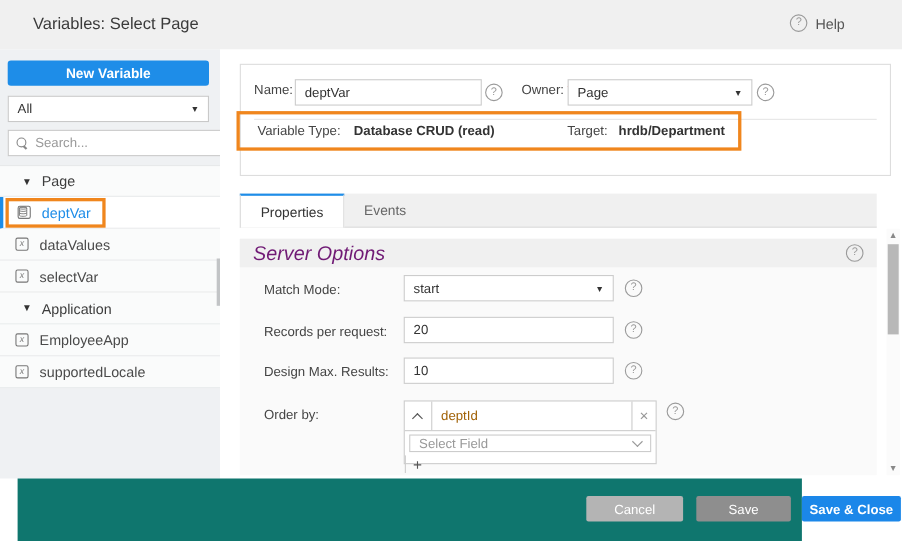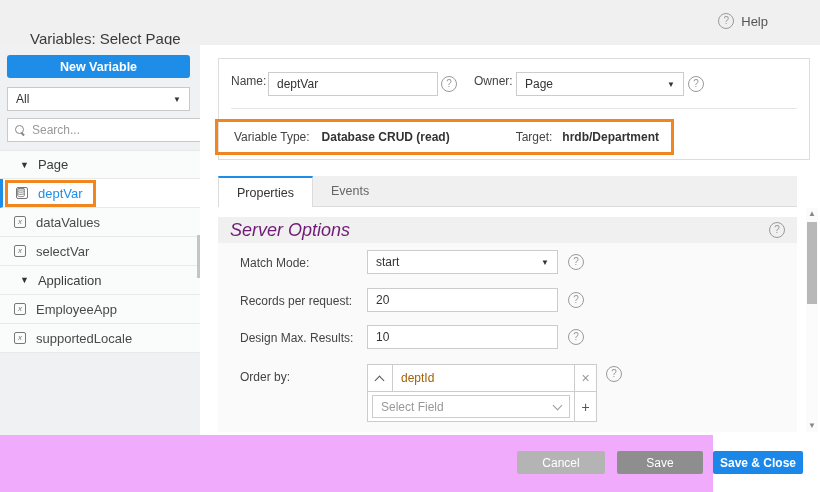--- a/index.html
+++ b/index.html
@@ -3,21 +3,21 @@
 <meta charset="utf-8">
 <style>
   * { margin:0; padding:0; box-sizing:border-box; }
   html,body { background:#fff; }
   #app {
     position:relative; width:820px; height:492px; overflow:hidden;
     font-family:"Liberation Sans", sans-serif; background:#fff; color:#3c3c3c;
   }
   
   .titlebar { position:absolute; left:0; top:0; width:820px; height:45px; background:#f0f0f0; }
-  .titlebar .title { position:absolute; left:30px; top:30px; font-size:15px; color:#3a3a3a; }
+  .titlebar .title { position:absolute; left:30px; top:13px; font-size:15px; color:#3a3a3a; }
   .help-link { position:absolute; right:52px; top:13px; display:flex; align-items:center; gap:7px; cursor:pointer; }
   .help-link .lbl { font-size:13px; color:#555; }
   .qicon {
     display:inline-block; width:16px; height:16px; border:1px solid #9a9a9a; border-radius:50%;
     color:#9a9a9a; font-size:10px; line-height:14px; text-align:center; background:transparent;
   }
   
   .sidebar { position:absolute; left:0; top:45px; width:200px; height:390px; background:#eff1f3; }
   .btn-new {
     position:absolute; left:7px; top:10px; width:183px; height:23px; background:#1e8de8; border:none;
@@ -72,21 +72,21 @@
     height:24px; border:1px solid #ccc; background:#fff; font-size:12px; color:#333; padding:0 8px;
     font-family:"Liberation Sans", sans-serif; outline:none;
   }
   .fselect {
     height:24px; border:1px solid #ccc; background:#fff; font-size:12px; color:#333;
     display:flex; align-items:center; padding:0 8px; cursor:pointer;
   }
   .fselect .caret { margin-left:auto; font-size:8px; color:#333; }
   .card-divider { position:absolute; left:12px; right:12px; top:49px; border-top:1px solid #e6e6e6; }
   .hl-box {
-    position:absolute; left:-4px; top:60px; width:459px; height:36px;
+    position:absolute; left:-4px; top:42px; width:459px; height:36px;
     border:3px solid #f0861d; display:flex; align-items:center;
   }
   .hl-box .seg { display:flex; align-items:center; }
   .hl-val { font-size:12px; font-weight:bold; color:#333; }
   
   .tabbar {
     position:absolute; left:18px; top:131px; width:579px; height:31px; background:#f0f0f0;
     border-bottom:1px solid #dcdcdc; display:flex; align-items:stretch;
   }
   .tab {
@@ -111,39 +111,39 @@
   .ob-group { position:absolute; left:149px; top:147px; width:230px; border:1px solid #ccc; background:#fff; }
   .ob-row1 { display:flex; height:27px; border-bottom:1px solid #ccc; align-items:stretch; }
   .ob-sort { width:25px; border-right:1px solid #ccc; position:relative; cursor:pointer; }
   .ob-sort .chev-up {
     position:absolute; left:8px; top:12px; width:7px; height:7px;
     border-left:1.5px solid #555; border-top:1.5px solid #555; transform:rotate(45deg);
   }
   .ob-field { flex:1; display:flex; align-items:center; padding-left:8px; font-size:12px; color:#a16207; }
   .ob-x { width:22px; border-left:1px solid #ccc; display:flex; align-items:center; justify-content:center;
           color:#999; font-size:14px; cursor:pointer; }
-  .ob-row2 { display:flex; height:29px; align-items:stretch; }
+  .ob-row2 { display:flex; height:29px; align-items:stretch;flex-direction:column; }
   .ob-sel {
     flex:1; margin:3px 4px; border:1px solid #ccc; display:flex; align-items:center; padding:0 8px;
     font-size:12px; color:#999; cursor:pointer; background:#fff;
   }
   .ob-sel .chev-dn {
     margin-left:auto; width:7px; height:7px; border-right:1.5px solid #999; border-bottom:1.5px solid #999;
     transform:rotate(45deg); margin-top:-3px;
   }
   .ob-plus { width:22px; border-left:1px solid #ccc; display:flex; align-items:center; justify-content:center;
              color:#555; font-size:14px; cursor:pointer; }
   
   .vscroll { position:absolute; right:2px; top:163px; width:12px; height:224px; background:#fbfbfb; }
   .vscroll .arr { position:absolute; left:0; width:12px; height:12px; font-size:8px; color:#888; text-align:center; line-height:12px; cursor:pointer; }
   .vscroll .arr.up { top:0; }
   .vscroll .arr.dn { bottom:0; }
   .vscroll .thumb { position:absolute; left:1px; top:14px; width:10px; height:82px; background:#b8b8b8; cursor:grab; }
   
-  .footer { position:absolute; left:0; bottom:0; width:713px; height:57px; background:#f0abfc; }
+  .footer { position:absolute; left:16px; bottom:0; width:713px; height:57px; background:#0f766e; }
   .fbtn {
     position:absolute; top:16px; height:23px; border:none; border-radius:2px; color:#fff;
     font-size:12px; cursor:pointer; font-family:"Liberation Sans", sans-serif;
   }
   .btn-cancel { left:517px; width:88px; background:#b4b4b4; }
   .btn-save { left:617px; width:86px; background:#8e8e8e; }
   .btn-saveclose { left:713px; width:90px; background:#1b87e9; font-weight:bold; }
 </style>
 </head>
 <body>

